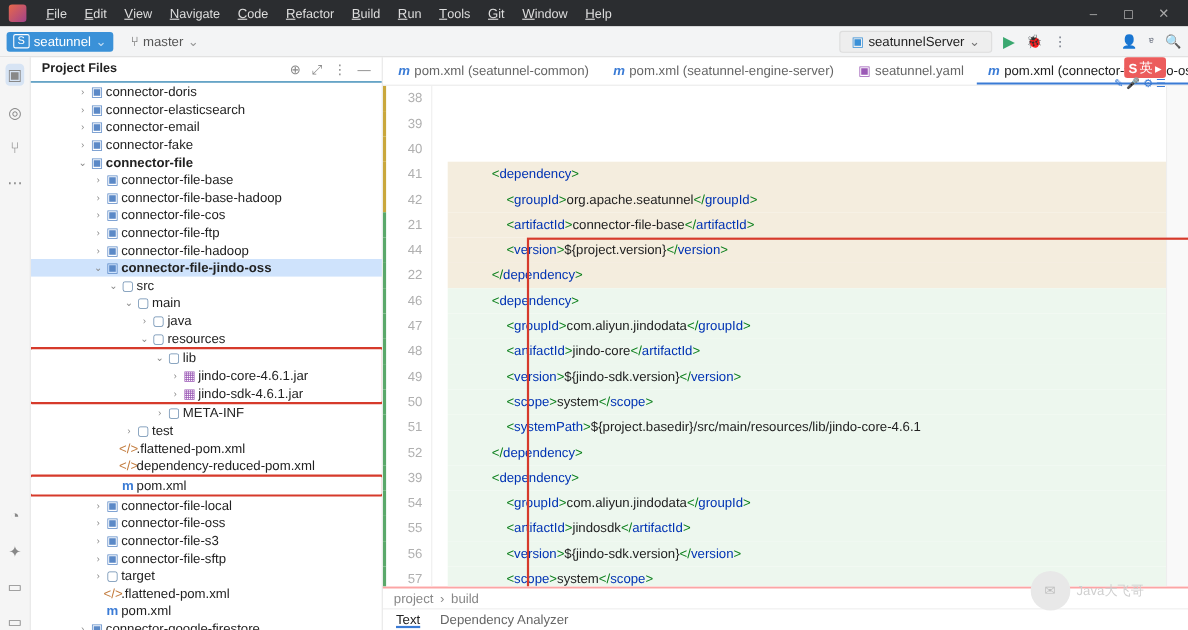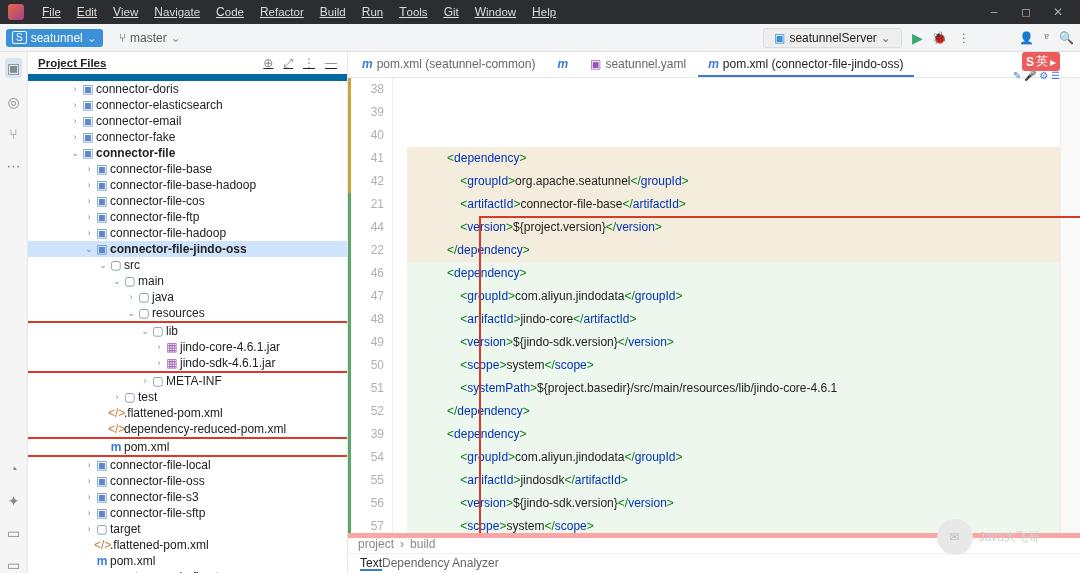--- a/index.html
+++ b/index.html
@@ -1,36 +1,36 @@
 <!DOCTYPE html>
 <html><head>
 <meta charset="utf-8">
 <style>
 * { margin: 0; padding: 0; box-sizing: border-box; font-family: -apple-system, 'Segoe UI', sans-serif; font-size: 12px; }
 body { background: #fff; color: #222; width: 1080px; height: 573px; overflow: hidden; display: flex; flex-direction: column; }
 .menubar { height: 24px; background: #2b2d30; display: flex; align-items: center; padding: 0 8px; color: #ddd; gap: 4px; }
 .menubar .logo { width: 16px; height: 16px; background: linear-gradient(135deg,#e8684a,#a2428a); border-radius: 3px; margin-right: 6px; }
-.menubar .menu-item { padding: 2px 8px; cursor: pointer; font-size: 11.5px; text-decoration: underline; }
+.menubar .menu-item { padding: 2px 8px; cursor: pointer; font-size: 11.5px; }
 .menubar .menu-item u { text-decoration: underline; }
 .menubar .spacer { flex: 1; }
 .menubar .winbtn { width: 28px; text-align: center; color: #aaa; }
 .toolbar { height: 28px; background: #f3f4f5; border-bottom: 1px solid #e0e0e0; display: flex; align-items: center; padding: 0 6px; gap: 10px; }
 .toolbar .chip { display: flex; align-items: center; gap: 4px; padding: 2px 6px; border-radius: 3px; color: #555; }
 .toolbar .chip.proj { background: #3a91d8; color: #fff; }
 .toolbar .spacer { flex: 1; }
 .toolbar .runconf { background: #eee; padding: 2px 10px; border-radius: 3px; display: flex; align-items: center; gap: 4px; border:1px solid #ddd;}
 .toolbar .ic { color: #6b7280; }
 .toolbar .play { color: #3aa870; font-size:14px;}
 .toolbar .bug { color:#3aa870; }
 .main { flex: 1; display: flex; min-height: 0; }
 .leftrail { width: 28px; background: #f5f5f5; border-right: 1px solid #e6e6e6; display: flex; flex-direction: column; align-items: center; padding-top: 6px; gap: 16px; color: #888; }
 .leftrail .ic { font-size:14px; }
 .leftrail .sel { background:#d7e4f4; border-radius:4px; padding:2px;}
 .sidebar { width: 320px; border-right: 1px solid #e6e6e6; display: flex; flex-direction: column; min-width:0;}
-.panel-title { padding: 4px 10px; display:flex; align-items:center; gap:8px; border-bottom:7px solid #0369a1;text-decoration:underline;}
+.panel-title { padding: 4px 10px; display:flex; gap:8px; border-bottom:1px solid #0369a1;}
 .panel-title .t { font-weight:600; font-size:11.5px;}
 .panel-title .actions { margin-left:auto; color:#888; display:flex; gap:10px;}
 .tree { overflow:auto; font-size:12px; padding-bottom:10px;}
 .tree .row { display:flex; align-items:center; height:16px; white-space:nowrap; padding-right:6px;}
 .tree .row.sel { background:#cfe3fc; }
 .tree .tw { width:10px; text-align:center; color:#888; font-size:9px;}
 .tree .ic { width:16px; text-align:center; }
 .tree .fold { color:#6a8caf;}
 .tree .mod {color:#5b89c7;}
 .tree .xml {color:#c27a3b;}
@@ -46,22 +46,22 @@
 .tabs .tab .ye{color:#9b59b6;}
 .code { flex:1; display:flex; font-family: 'JetBrains Mono','Consolas',monospace; font-size:13.5px; line-height:23px; overflow:hidden; background:#fff; position:relative;}
 .gutter { width:45px; text-align:right; padding-right:8px; color:#b0b0b0; background:#fff; border-right:1px solid #eee;}
 .gutter .chg{border-left:3px solid #5aa86a;}
 .gutter .mod{border-left:3px solid #c9a73c;}
 .codebody { flex:1; padding-left:14px; white-space:pre; position:relative; }
 .codebody .hl-old{background:#f4edde;}
 .codebody .hl-new{background:#edf7ee;}
 .codebody .redbox{position:absolute; border:2px solid #d63a2b; pointer-events:none;}
 .tag{color:#067d17;} .tagname{color:#0033b3;}
-.breadcrumb{height:20px; border-top:5px solid #fca5a5; padding:2px 10px; font-size:11px; color:#888; display:flex; align-items:flex-end; gap:6px;}
-.bottomtabs{height:20px; display:flex; padding:2px 12px; font-size:11.5px; color:#666; border-top:1px solid #eee;}
+.breadcrumb{height:20px; border-top:2px solid #fca5a5; padding:2px 10px; font-size:11px; color:#888; display:flex; align-items:flex-start; gap:6px;}
+.bottomtabs{height:20px; display:flex; gap:18px; padding:2px 12px; font-size:11.5px; color:#666; border-top:1px solid #eee;}
 .bottomtabs .bt.active{border-bottom:2px solid #3a7bd5; color:#222;}
 .s-watermark{position:absolute; right:40px; bottom:18px; font-size:22px; color:#cfcfcf; font-weight:500; display:flex; align-items:center; gap:6px; user-select:none; pointer-events:none;}
 .s-watermark .circ{width:36px;height:36px;border-radius:50%;background:#e8e8e8;display:flex;align-items:center;justify-content:center;color:#bbb;}
 .floaty{position:absolute;right:20px;top:52px;background:#ec5c5c;color:#fff;border-radius:3px;padding:1px 4px;font-size:11px;display:flex;align-items:center;gap:2px;}
 .floaty2{position:absolute;right:20px;top:70px;font-size:10px;color:#3a7bd5;}
 .rightrail{width:20px;background:#f9f9f9;border-left:1px solid #eee;}
 </style>
 </head>
 <body>
 
@@ -300,20 +300,21 @@
   </div>
 
   <div class="editor-area">
     <div class="tabs" id="tabs">
         <div class="tab">
           <span class="m">m</span>
           <span>pom.xml (seatunnel-common)</span>
         </div>
         <div class="tab">
           <span class="m">m</span>
+          <span>pom.xml (seatunnel-engine-server)</span>
         </div>
         <div class="tab">
           <span class="ye">▣</span>
           <span>seatunnel.yaml</span>
         </div>
         <div class="tab active">
           <span class="m">m</span>
           <span>pom.xml (connector-file-jindo-oss)</span>
         </div>
       </div>

